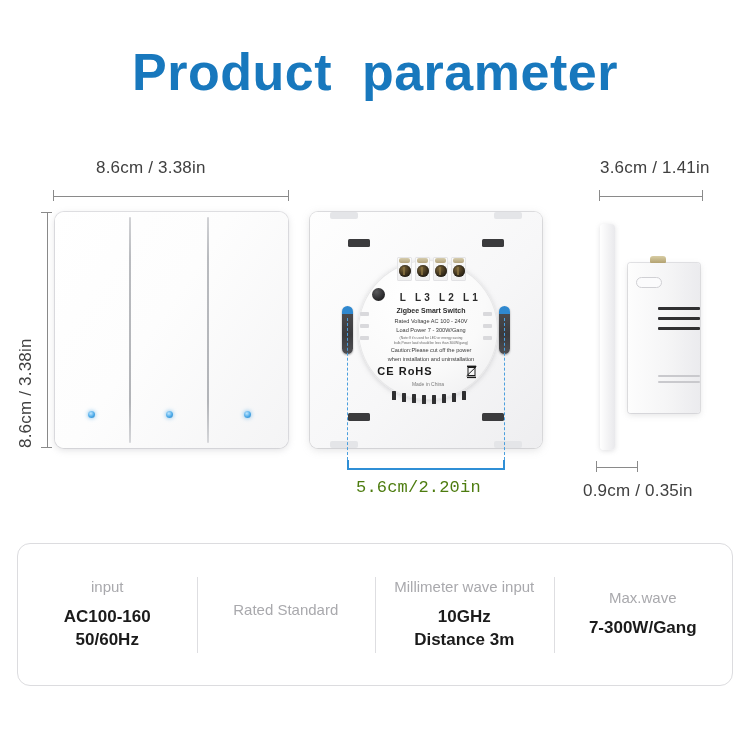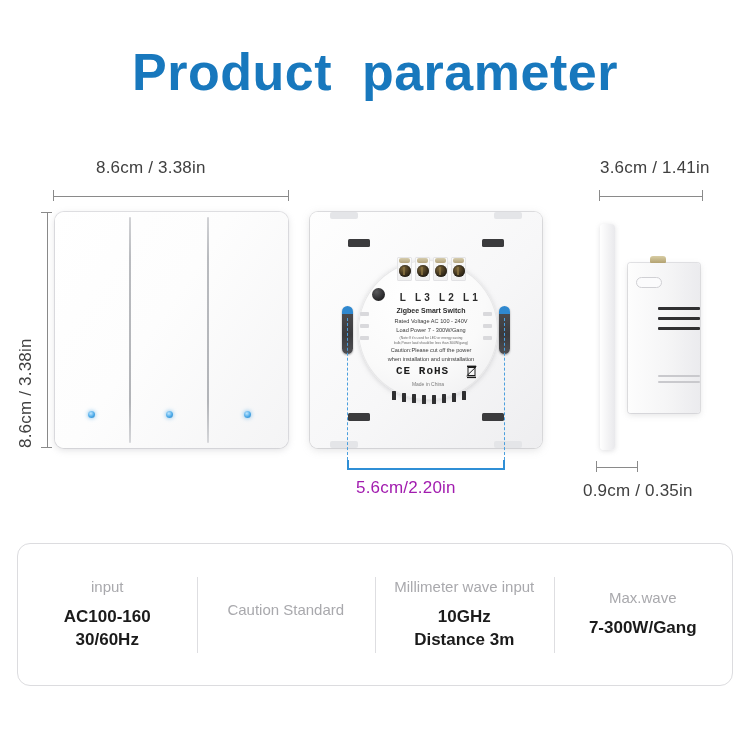--- a/index.html
+++ b/index.html
@@ -78,21 +78,21 @@
     background: #2f8fd6;
     top: -8px;
   }
   .dim-blue-line::before { left: 0; }
   .dim-blue-line::after { right: 0; }
   .dash-v {
     position: absolute;
     width: 0;
     border-left: 1.5px dashed #4a9fde;
   }
-  .dim-text.blue { color: #a21caf; }
+  .dim-text.blue { color: #4d7c0f; font-family: Liberation Mono, monospace; }
 
   
   .faceplate {
     position: absolute;
     background: linear-gradient(125deg,#ffffff 0%,#fdfdfd 45%,#f4f4f5 100%);
     border-radius: 9px;
     box-shadow: 0 2px 7px rgba(150,150,155,0.30),
                 0 0 0 1px rgba(225,225,228,0.9);
   }
   .groove {
@@ -351,21 +351,21 @@
 
       <div class="pcb-label pcb-terms" style="left:30px; top:32px; width:105px;">L   L3  L2  L1</div>
       <div class="pcb-label pcb-title" style="left:18px; top:47px; width:110px;">Zigbee Smart Switch</div>
       <div class="pcb-label pcb-line" style="left:10px; top:58px; width:126px;">Rated Voltage AC 100 - 240V</div>
       <div class="pcb-label pcb-line" style="left:10px; top:67px; width:126px;">Load Power 7 - 300W/Gang</div>
       <div class="pcb-label pcb-tiny" style="left:8px; top:76px; width:130px;">(Note:If it's used for LED or energy saving</div>
       <div class="pcb-label pcb-tiny" style="left:8px; top:81px; width:130px;">bulb,Power load should be less than 300W/gang)</div>
       <div class="pcb-label pcb-line" style="left:8px; top:87px; width:130px;">Caution:Please cut off the power</div>
       <div class="pcb-label pcb-line" style="left:8px; top:96px; width:130px;">when installation and uninstallation</div>
 
-      <div class="pcb-label pcb-cert" style="left:38px; top:105px; width:84px; text-align:left;font-family:Liberation Mono, monospace;">CE RoHS</div>
+      <div class="pcb-label pcb-cert" style="left:5px; top:105px; width:84px; text-align:center;">CE RoHS</div>
       <svg style="position:absolute; left:108px; top:104px;" width="11" height="15" viewBox="0 0 11 15">
         <rect x="2" y="3.5" width="7" height="8" fill="none" stroke="#1c1c1c" stroke-width="1"></rect>
         <rect x="1" y="1.6" width="9" height="1.4" fill="#1c1c1c"></rect>
         <rect x="1" y="12.6" width="9" height="1.5" fill="#1c1c1c"></rect>
         <line x1="0.6" y1="12" x2="10.4" y2="2.5" stroke="#1c1c1c" stroke-width="1"></line>
       </svg>
       <div class="pcb-label pcb-made" style="left:18px; top:122px; width:104px;">Made in China</div>
 
       <div class="vent" style="left:34px; top:131px; width:4px; height:9px;"></div>
       <div class="vent" style="left:44px; top:133px; width:4px; height:9px;"></div>
@@ -409,25 +409,25 @@
   <div class="side-screw" style="left:650px; top:256px;"></div>
 
   <div class="dim-h" style="left:596px; top:461px; width:42px;"></div>
   <div class="dim-text" style="left:583px; top:481px;">0.9cm / 0.35in</div>
 
   <div class="spec-card">
     <div class="spec-col">
       <div class="spec-label">input</div>
       <div class="spec-value">
           <div>AC100-160</div>
-          <div>30/60Hz</div>
+          <div>50/60Hz</div>
         </div>
     </div>
     <div class="spec-col">
-      <div class="spec-label">Caution Standard</div>
+      <div class="spec-label">Rated Standard</div>
       <div class="spec-value">
         </div>
     </div>
     <div class="spec-col">
       <div class="spec-label">Millimeter wave input</div>
       <div class="spec-value">
           <div>10GHz</div>
           <div>Distance 3m</div>
         </div>
     </div>

